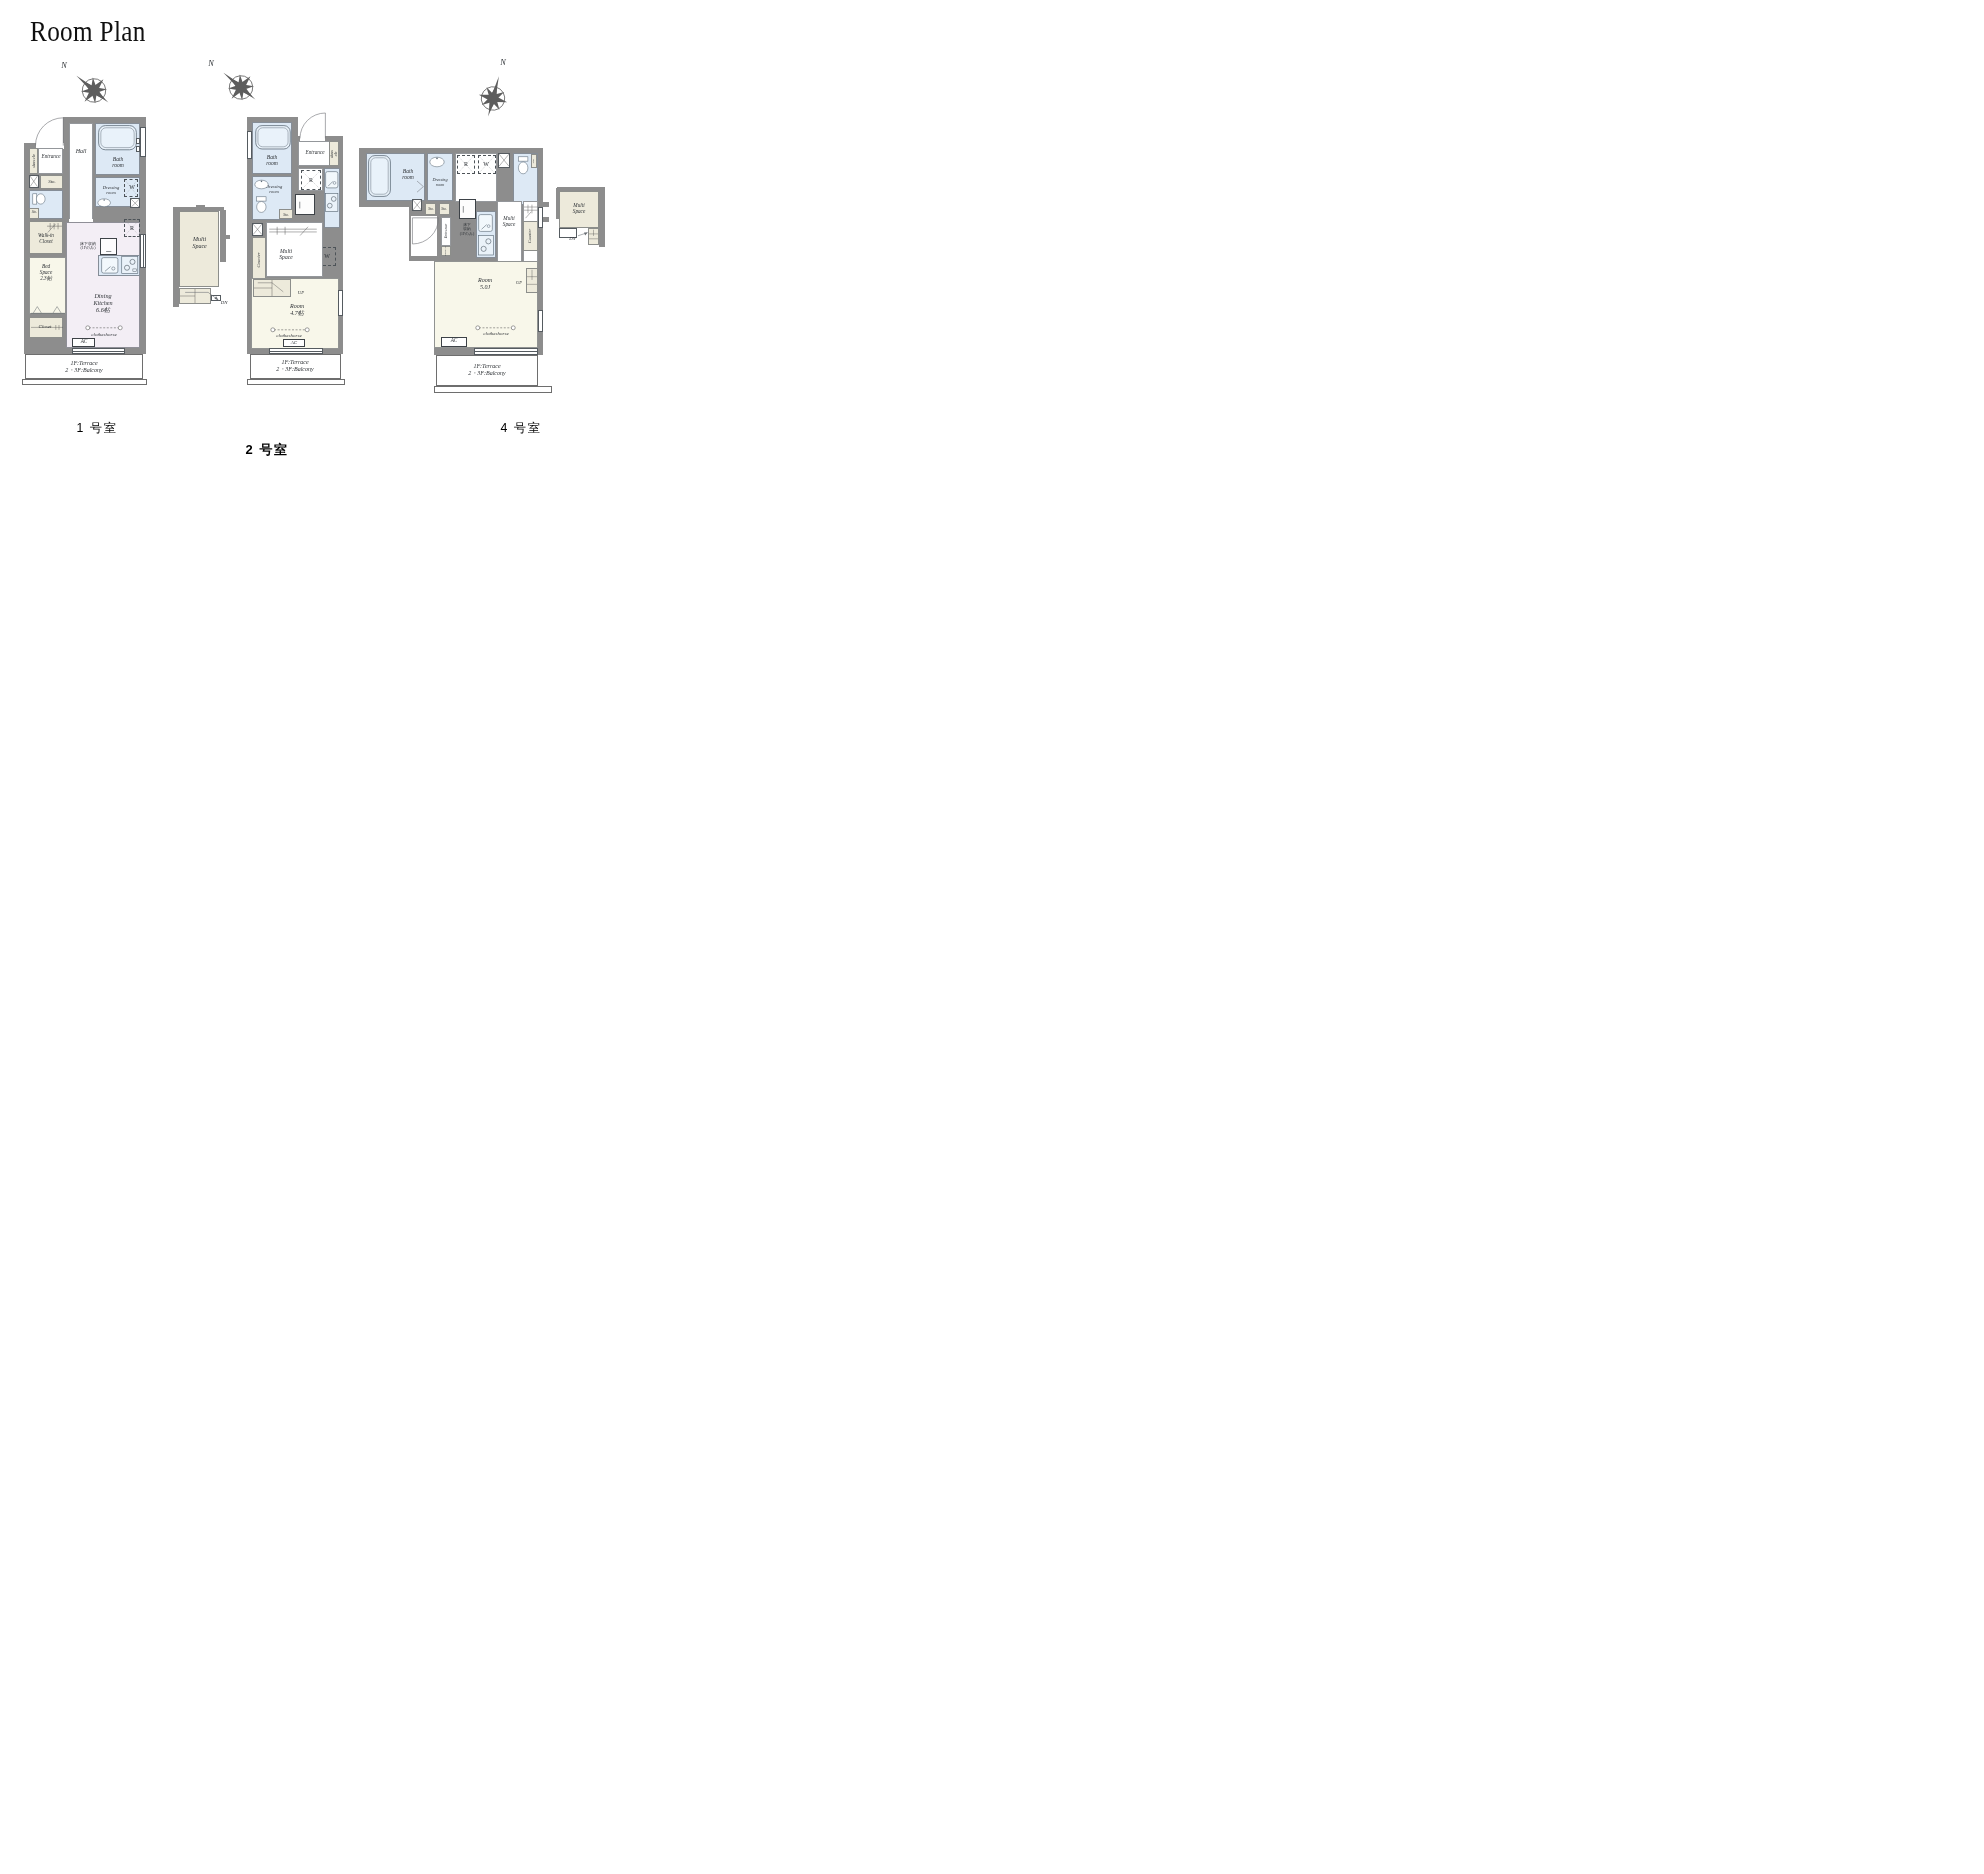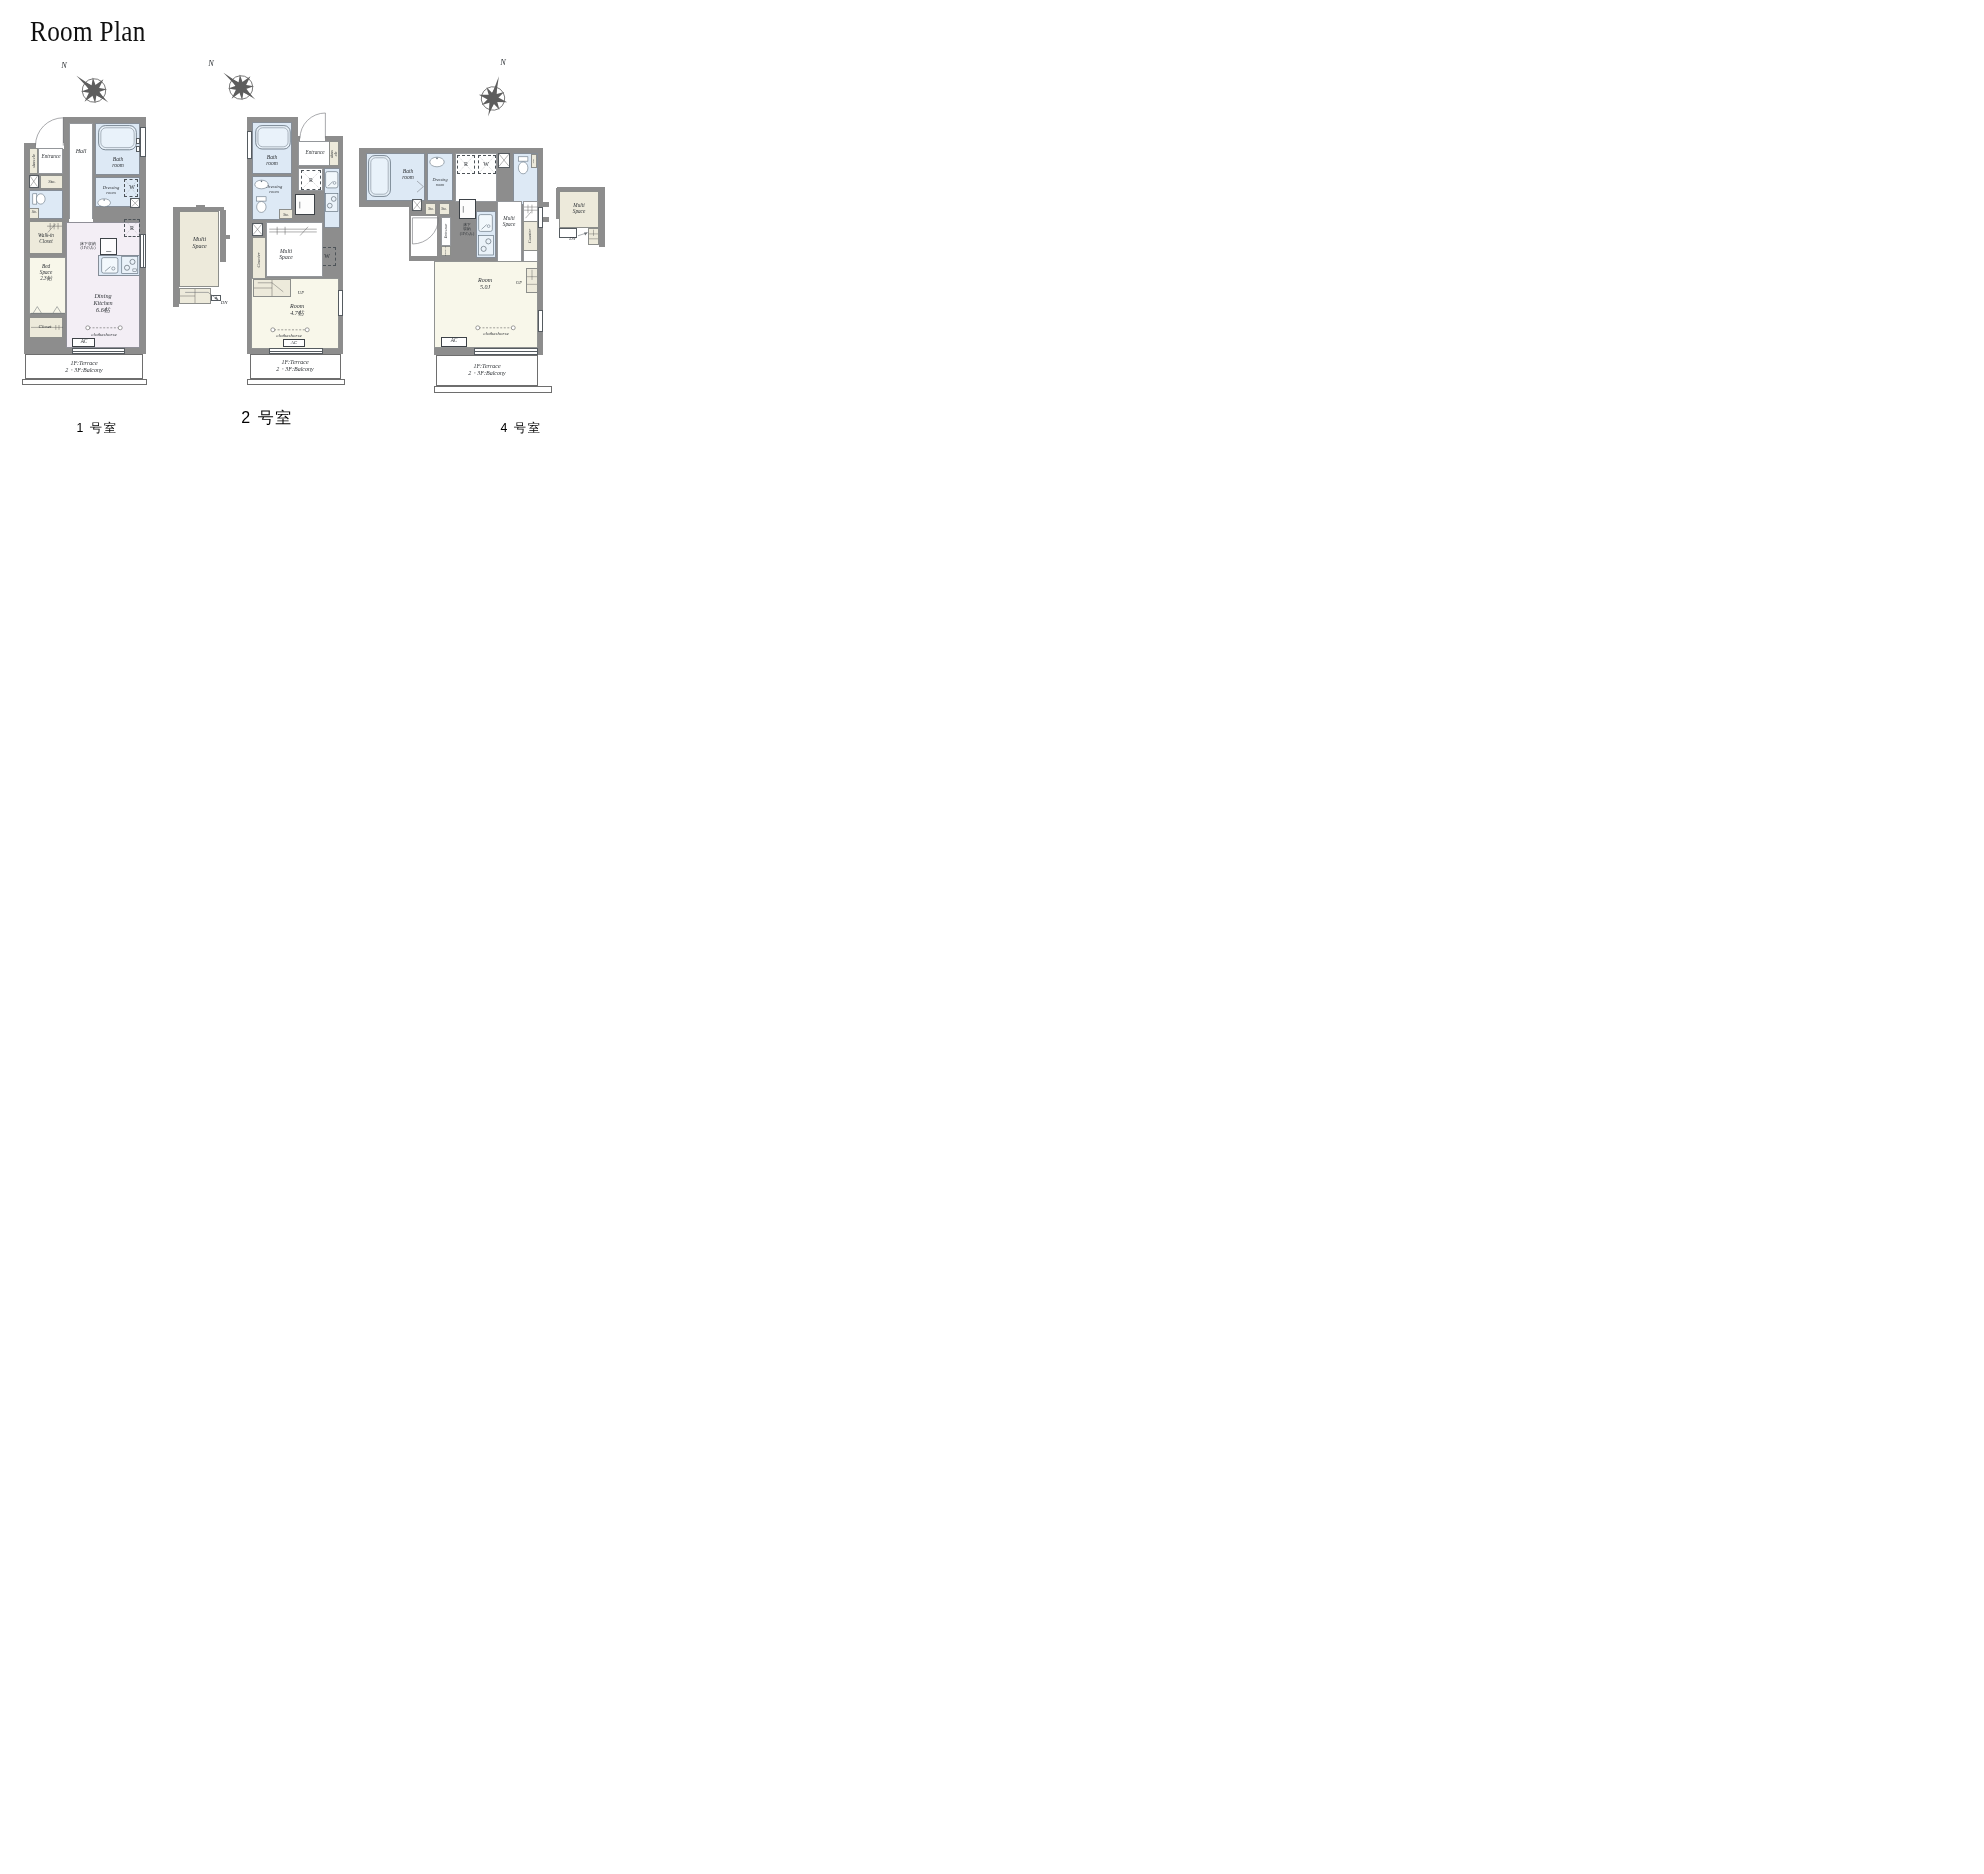--- a/index.html
+++ b/index.html
@@ -571,17 +571,17 @@
     </div>
     <div class="win" style="left:4px;top:43px;width:17.5px;height:9.5px;"></div>
     <svg class="svgabs" style="left:23px;top:46px;" width="12" height="6.4" viewBox="0 0 30 16">
       <line x1="0" y1="12" x2="24" y2="4" stroke="#6a6f74" stroke-width="1.4"></line>
         <polygon points="24,4 15,4 18,11" fill="#6a6f74"></polygon>
     </svg>
     <div class="lbl" style="left:17.5px;top:54px;font-size:4.6px;">DN</div>
   </div>
 
   <div class="unitlbl" style="left:81px;top:420px;font-size:12.3px;">1 号室</div>
-  <div class="unitlbl" style="left:251px;top:408px;font-size:16px;">2 号室</div>
+  <div class="unitlbl" style="left:251px;top:441px;font-size:13px;font-weight:bold;">2 号室</div>
   <div class="unitlbl" style="left:505px;top:420px;font-size:12.3px;">4 号室</div>
 
 </div>
 
 
 </body></html>

